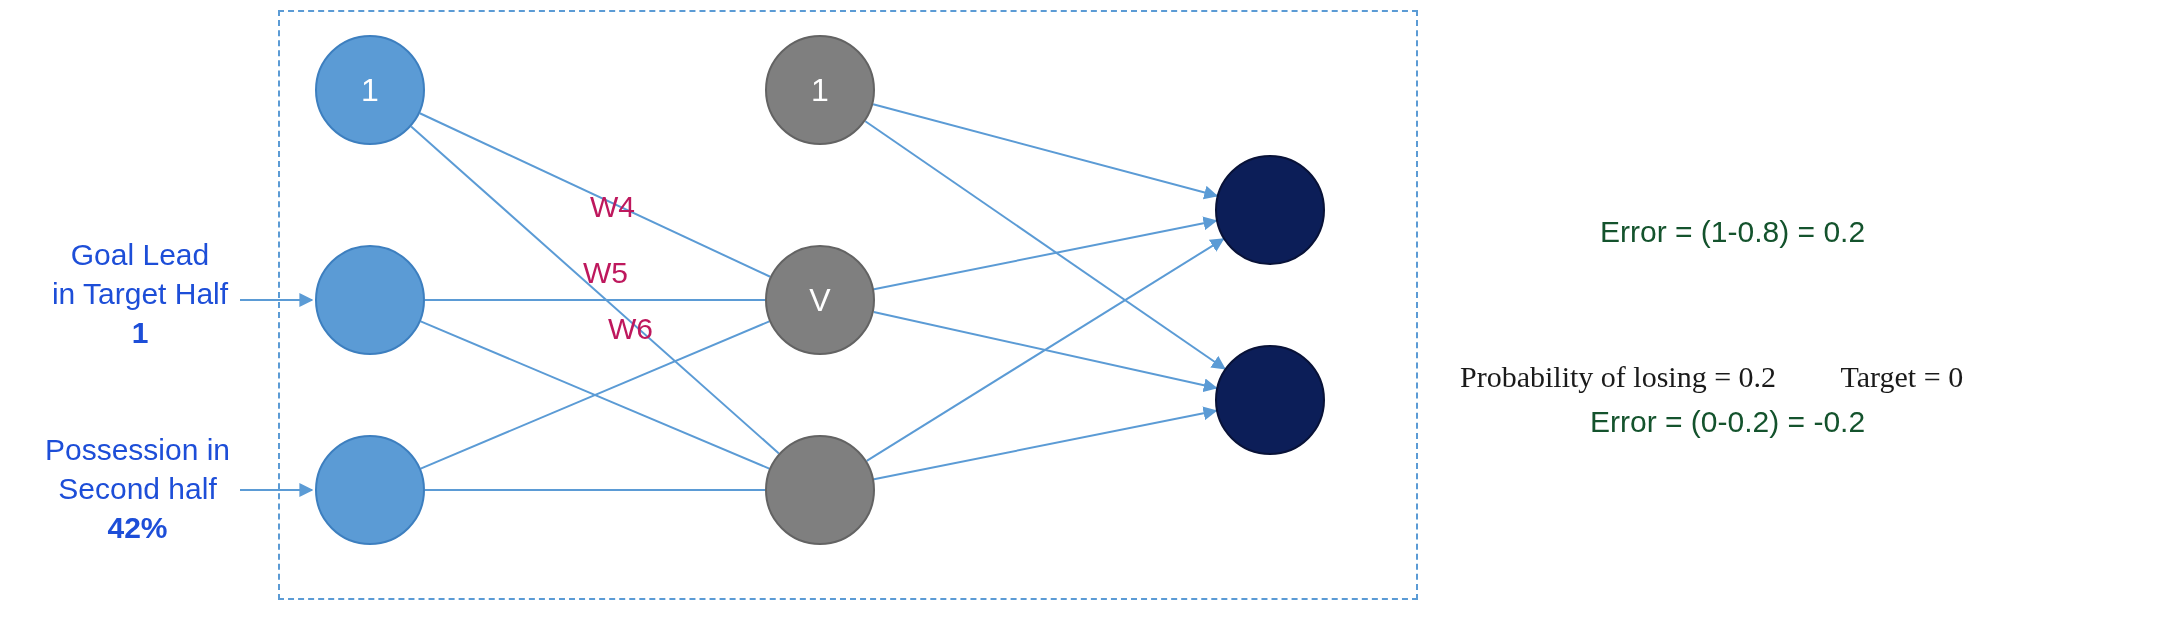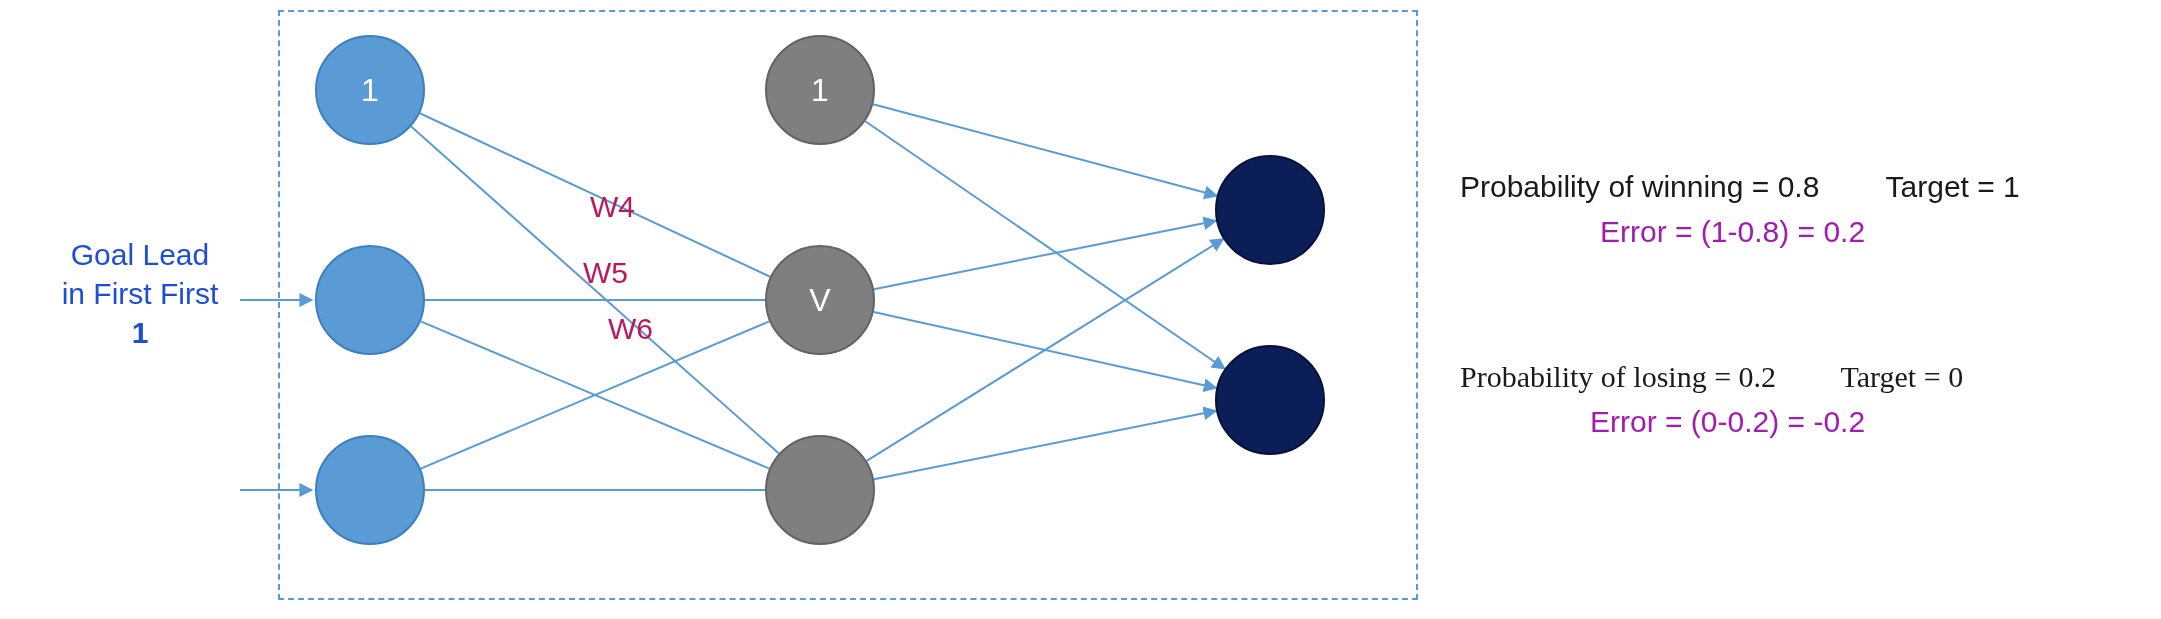--- a/index.html
+++ b/index.html
@@ -61,21 +61,21 @@
   .input-label .bold { font-weight: 700; }
   .out-row {
     position: absolute;
     color: #1a1a1a;
     font-size: 30px;
     white-space: nowrap;
   }
   .out-row .gap { display:inline-block; width: 50px; }
   .out-error {
     position: absolute;
-    color: #a21caf;
+    color: #14532d;
     font-size: 30px;
     white-space: nowrap;
     text-align: left;
   }
 </style>
 </head>
 <body>
 
 <div class="canvas">
 
@@ -123,30 +123,30 @@
 
   <div class="node dark" style="left:1215px; top:155px; width:110px; height:110px;"></div>
   <div class="node dark" style="left:1215px; top:345px; width:110px; height:110px;"></div>
 
   <div class="weight-label" style="left:590px; top:190px;">W4</div>
   <div class="weight-label" style="left:583px; top:256px;">W5</div>
   <div class="weight-label" style="left:608px; top:312px;">W6</div>
 
   <div class="input-label" style="left:35px; top:235px; width:210px;">
     <span>Goal Lead</span><br>
-    <span>in First First</span><br>
+    <span>in Target Half</span><br>
     <span class="bold">1</span>
   </div>
 
+  <div class="input-label" style="left:25px; top:430px; width:225px;">
+    <span>Possession in</span><br>
+    <span>Second half</span><br>
+    <span class="bold">42%</span>
+  </div>
 
-  <div class="out-row" style="left:1460px; top:170px;">
-    <span>Probability of winning = 0.8</span>
-    <span class="gap"></span>
-    <span>Target = 1</span>
-  </div>
   <div class="out-error" style="left:1600px; top:215px;">Error = (1-0.8) = 0.2</div>
 
   <div class="out-row" style="left:1460px; top:360px;font-family:Liberation Serif, serif;">
     <span>Probability of losing = 0.2</span>
     <span class="gap"></span>
     <span>Target = 0</span>
   </div>
   <div class="out-error" style="left:1590px; top:405px;">Error = (0-0.2) = -0.2</div>
 
 </div>

